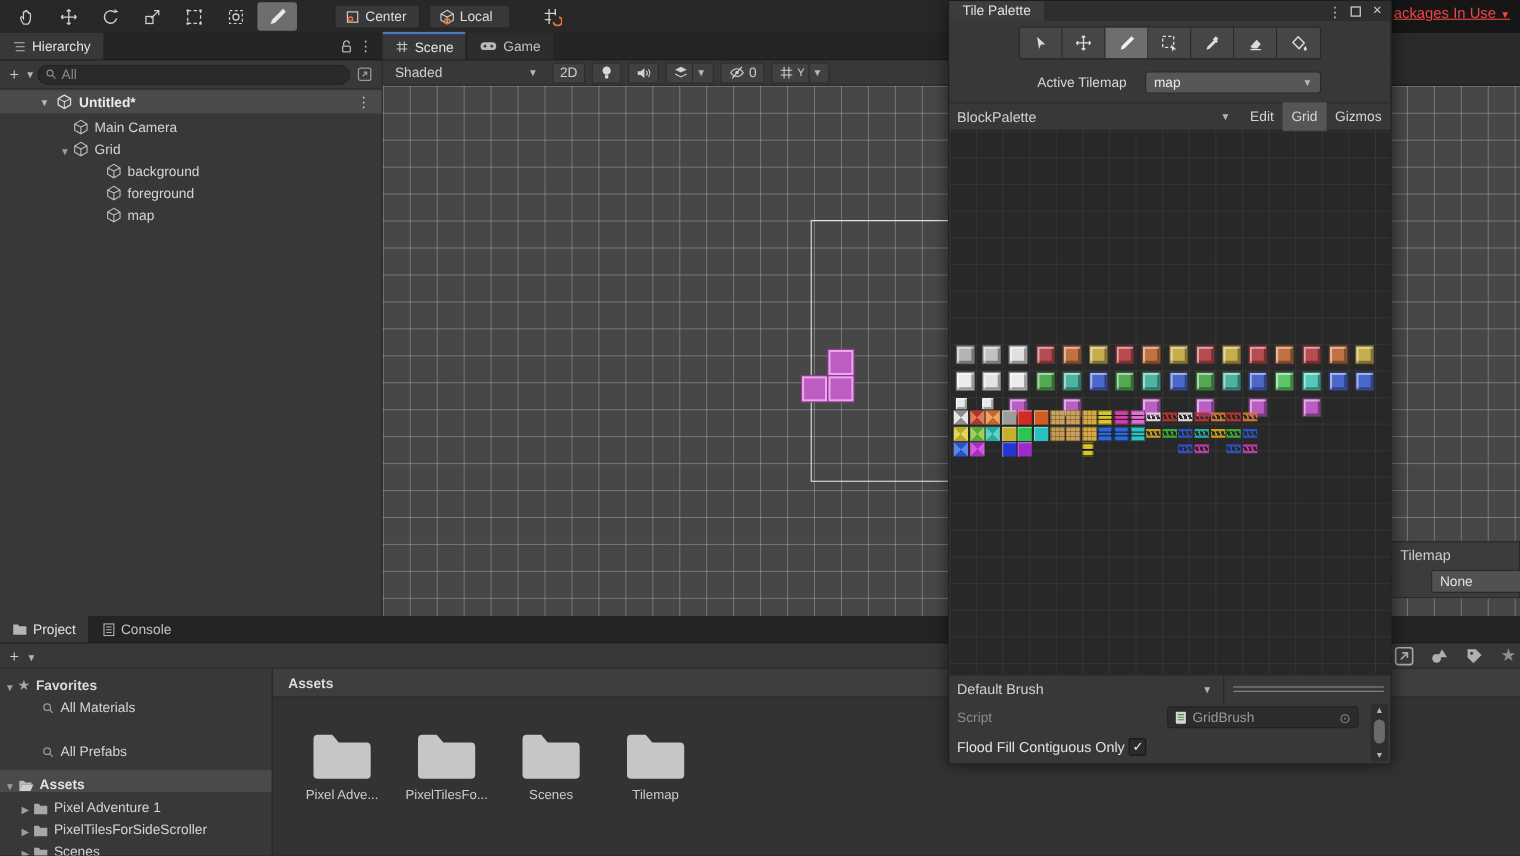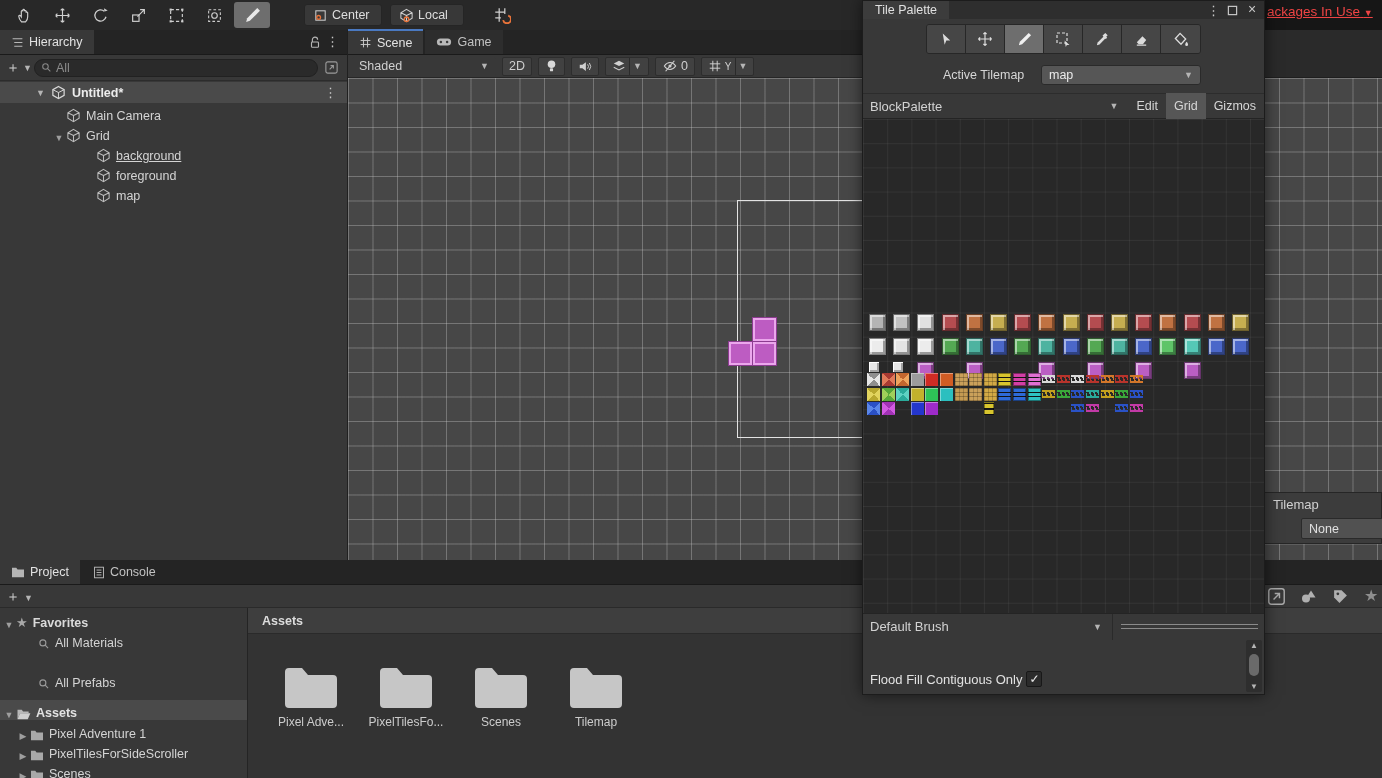--- a/index.html
+++ b/index.html
@@ -236,21 +236,21 @@
           </svg>
           <span style="margin-left:5px">Main Camera</span>
         </div>
         <div class="tree-row" style="top: 93px;">
           <span class="gly" style="margin-left:52px">▼</span>
           <svg width="15" height="15" viewBox="0 0 16 16">
             <path d="M8 1.5 14 5v6L8 14.5 2 11V5zM8 8v6.5M8 8 2 5M8 8l6-3" fill="none" stroke="#bdbdbd" stroke-width="1.1"></path>
           </svg>
           <span style="margin-left:5px">Grid</span>
         </div>
-        <div class="tree-row" style="top: 113px; text-decoration: underline;">
+        <div class="tree-row" style="top: 113px;">
           <span class="gly" style="margin-left:82px"></span>
           <svg width="15" height="15" viewBox="0 0 16 16">
             <path d="M8 1.5 14 5v6L8 14.5 2 11V5zM8 8v6.5M8 8 2 5M8 8l6-3" fill="none" stroke="#bdbdbd" stroke-width="1.1"></path>
           </svg>
           <span style="margin-left:5px">background</span>
         </div>
         <div class="tree-row" style="top: 133px;">
           <span class="gly" style="margin-left:82px"></span>
           <svg width="15" height="15" viewBox="0 0 16 16">
             <path d="M8 1.5 14 5v6L8 14.5 2 11V5zM8 8v6.5M8 8 2 5M8 8l6-3" fill="none" stroke="#bdbdbd" stroke-width="1.1"></path>
@@ -633,20 +633,31 @@
         <div class="tile" style="border-top: 2px solid rgb(42, 82, 198); border-bottom: 2px solid rgb(42, 82, 198); background: repeating-linear-gradient(70deg, rgb(42, 82, 198) 0px, rgb(42, 82, 198) 1.5px, transparent 1.5px, transparent 4px); left: 252.2px; top: 285.2px; width: 13px; height: 8px;"></div>
         <div class="tile" style="border-top: 2px solid rgb(194, 58, 166); border-bottom: 2px solid rgb(194, 58, 166); background: repeating-linear-gradient(70deg, rgb(194, 58, 166) 0px, rgb(194, 58, 166) 1.5px, transparent 1.5px, transparent 4px); left: 266.8px; top: 285.2px; width: 13px; height: 8px;"></div>
       </div>
     <div id="tp-brushrow">
       <span style="margin-left:7px;font-size:13px">Default Brush</span>
       <span class="dd-arrow" style="position:absolute;left:230px">▼</span>
       <div class="sep-v" style="position:absolute;left:249px;top:0;height:26px"></div>
       <div class="slider-line" style="top:10px"></div>
       <div class="slider-line" style="top:14px"></div>
     </div>
+    <div id="tp-scriptrow">
+      <span class="dim" style="position:absolute;left:7px;top:4px">Script</span>
+      <div id="tp-script-field">
+        <svg width="11" height="13" viewBox="0 0 12 14">
+            <rect x="1" y="1" width="10" height="12" rx="1" fill="#cfd8cf"></rect>
+            <path d="M3 4h6M3 6.5h6M3 9h6" stroke="#4a8a4a" stroke-width="1.2"></path>
+          </svg>
+        <span>GridBrush</span>
+        <span style="margin-left:auto;color:#8a8a8a">⊙</span>
+      </div>
+    </div>
     <div id="tp-floodrow">
       <span style="margin-left:7px;color:#e2e2e2;font-size:13px">Flood Fill Contiguous Only</span>
       <div id="tp-checkbox">
         <span>✓</span>
       </div>
     </div>
     <div id="tp-scrollbar">
       <span class="scroll-arrow" style="top:1px">▲</span>
       <div id="tp-scroll-thumb"></div>
       <span class="scroll-arrow" style="bottom:1px">▼</span>

